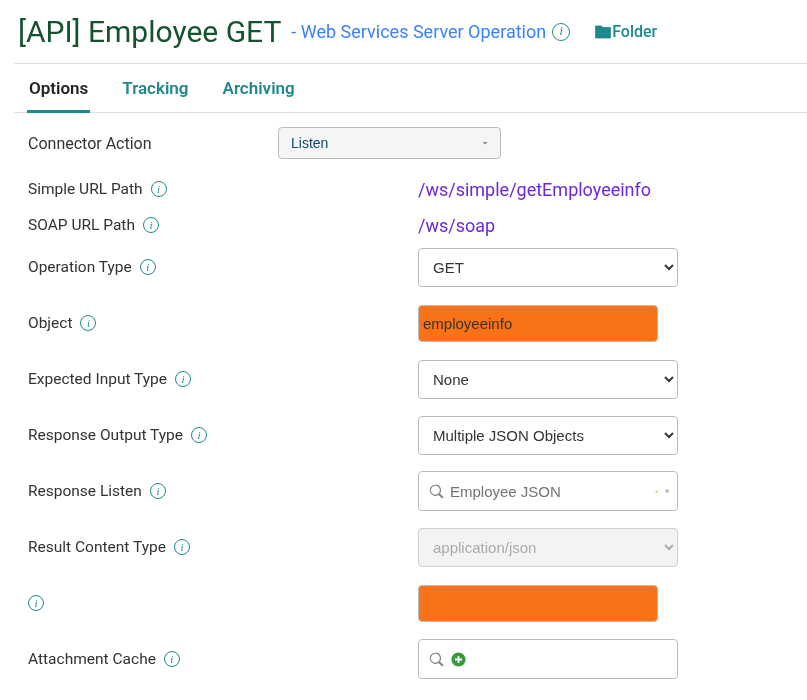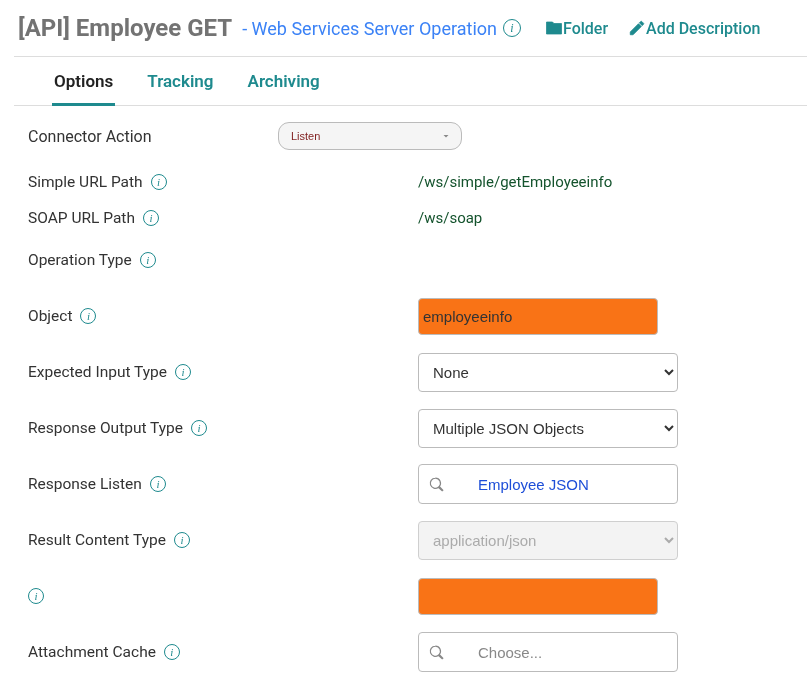--- a/index.html
+++ b/index.html
@@ -12,23 +12,23 @@
     height: 700px;
     padding: 0;
   }
   .header {
     display: flex;
     align-items: center;
     padding: 14px 18px 14px 18px;
     gap: 6px;
   }
   .page-title {
-    font-size: 24px;
-    font-weight: 700;
-    color: #737373;
+    font-size: 30px;
+    font-weight: 400;
+    color: #14532d;
   }
   .subtitle {
     font-size: 18px;
     color: #3b82f6;
     font-weight: 400;
     margin-left: 4px;
   }
   .info-icon {
     display: inline-flex;
     align-items: center;
@@ -70,21 +70,21 @@
     stroke: #1e8a8e;
   }
   .divider-top {
     border: none;
     border-top: 1px solid #ddd;
     margin: 0 0 0 14px;
   }
   .tabs {
     display: flex;
     gap: 30px;
-    padding: 14px 0 0 52px;
+    padding: 14px 0 0 27px;
     align-items: flex-end;
   }
   .tab {
     font-size: 17px;
     font-weight: 600;
     color: #1e8a8e;
     padding: 0 2px 12px 2px;
     cursor: pointer;
     border-bottom: 3px solid transparent;
   }
@@ -124,35 +124,35 @@
     font-size: 16px;
     width: 250px;
   }
   .listen-wrap {
     display: flex;
     align-items: center;
   }
   .listen-select {
     appearance: none;
     border: 1px solid #bbb;
-    border-radius: 11px;
+    border-radius: 4px;
     padding: 7px 28px 7px 12px;
-    font-size: 11px;
-    color: #7f1d1d;
+    font-size: 14px;
+    color: #0c4a6e;
     background: #f5f5f5;
     cursor: not-allowed;
   }
   .select-chevron {
     margin-left: -22px;
     pointer-events: none;
     color: #888;
   }
   .static-value {
-    font-size: 15px;
-    color: #14532d;
+    font-size: 18px;
+    color: #6d28d9;
   }
   .select {
     border: 1px solid #bbb;
     border-radius: 4px;
     padding: 9px 10px;
     font-size: 15px;
     width: 260px;
     background: #fff;
     color: #333;
   }
@@ -184,22 +184,21 @@
   .lookup .mag {
     color: #888;
     flex: 0 0 auto;
   }
   .lookup input {
     border: none;
     outline: none;
     font-size: 15px;
     flex: 1 1 auto;
     background: transparent;
-    color: #1d4ed8;
-    margin-left: 28px;
+    color: #737373;
   }
   .lookup input::placeholder {
     color: #888;
   }
   .lookup .pencil {
     color: #d9a336;
     cursor: pointer;
   }
   .lookup .clear {
     color: #aaa;
@@ -218,26 +217,20 @@
   <span class="page-title">[API] Employee GET</span>
   <span class="subtitle">- Web Services Server Operation</span>
   <span class="info-icon">i</span>
   <div class="header-actions">
     <div class="header-link">
       <svg class="folder-icon" viewBox="0 0 24 24">
           <path d="M10 4H2v16h20V6H12l-2-2z"></path>
         </svg>
       <span>Folder</span>
     </div>
-    <div class="header-link">
-      <svg class="pencil-icon-header" viewBox="0 0 24 24">
-          <path d="M3 17.25V21h3.75l11-11-3.75-3.75-11 11zM20.7 7.05a1 1 0 0 0 0-1.41l-2.34-2.34a1 1 0 0 0-1.41 0l-1.83 1.83 3.75 3.75 1.83-1.83z"></path>
-        </svg>
-      <span>Add Description</span>
-    </div>
   </div>
 </div>
 
 <hr class="divider-top">
 
 <div class="tabs">
   <div class="tab active">Options</div>
   <div class="tab">Tracking</div>
   <div class="tab">Archiving</div>
 </div>
@@ -269,20 +262,23 @@
       <span class="info-icon small">i</span>
     </div>
     <div class="static-value">/ws/soap</div>
   </div>
 
   <div class="row" style="margin-top:6px">
     <div class="row-label">
       <span>Operation Type</span>
       <span class="info-icon small">i</span>
     </div>
+    <select class="select">
+      <option>GET</option>
+    </select>
   </div>
 
   <div class="row">
     <div class="row-label">
       <span>Object</span>
       <span class="info-icon small">i</span>
     </div>
     <input class="text-input" type="text" value="employeeinfo" style="">
   </div>
 
@@ -345,21 +341,20 @@
 
   <div class="row">
     <div class="row-label">
       <span>Attachment Cache</span>
       <span class="info-icon small">i</span>
     </div>
     <div class="lookup">
       <svg class="mag" width="15" height="15" viewBox="0 0 24 24">
           <path fill="none" stroke="currentColor" stroke-width="2" d="M10 2a8 8 0 1 0 5 14.3L21 22l1-1-5.7-5.7A8 8 0 0 0 10 2z"></path>
         </svg>
-      <input type="text" placeholder="Choose..." style="">
       <svg class="add" width="17" height="17" viewBox="0 0 24 24">
           <circle cx="12" cy="12" r="10" fill="currentColor"></circle>
           <path stroke="#fff" stroke-width="2.5" d="M12 7v10M7 12h10"></path>
         </svg>
     </div>
   </div>
 
 </div>
 
 </body></html>

